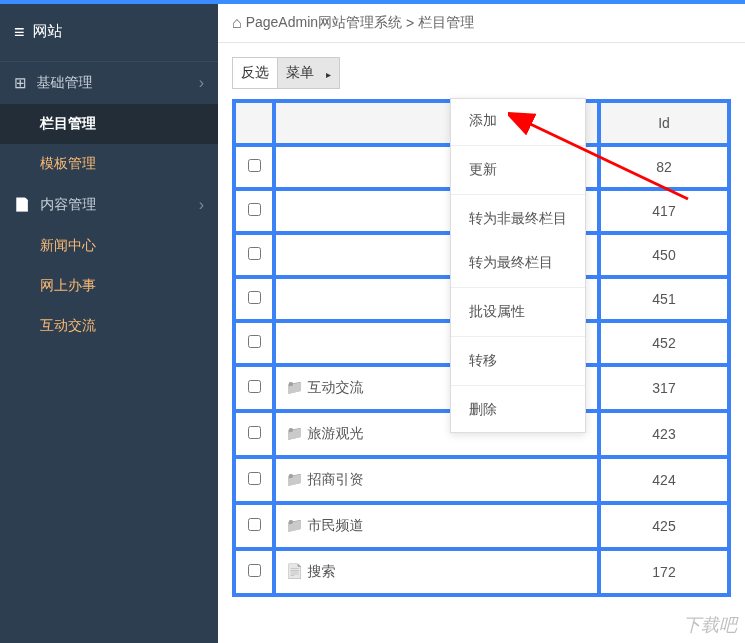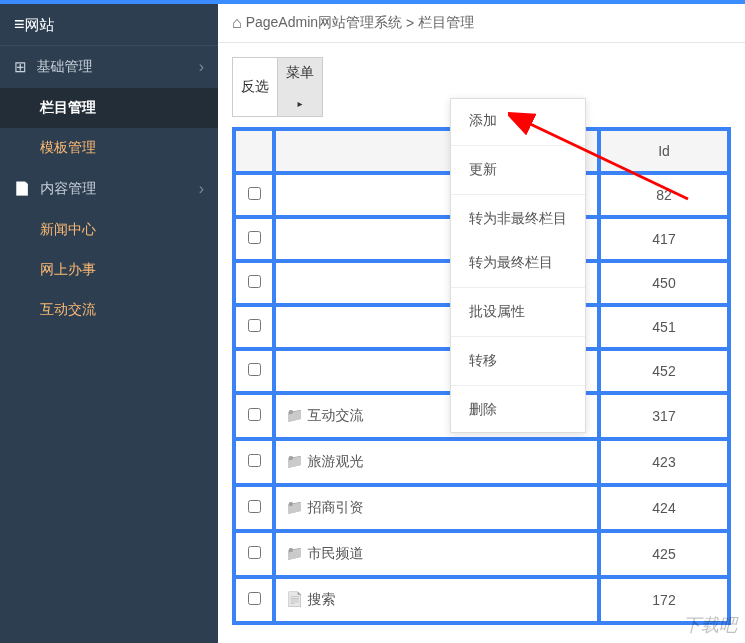--- a/index.html
+++ b/index.html
@@ -24,24 +24,25 @@
       display: flex;
       height: 639px;
     }
     .sidebar {
       width: 218px;
       background: #2c3e50;
       color: #fff;
       flex-shrink: 0;
     }
     .sidebar-header {
-      padding: 10px 14px;
+      padding: 18px 14px;
       font-size: 15px;
       display: flex;
-      align-items: flex-end;
+      align-items: flex-start;
+      gap: 8px;
       border-bottom: 1px solid #3a4a5c;
     }
     .sidebar-group {
       padding: 12px 14px;
       display: flex;
       gap: 10px;
       color: #c8d0d8;
       cursor: pointer;
       position: relative;
     }
@@ -93,21 +94,20 @@
       font-size: 14px;
       cursor: pointer;
       color: #333;
     }
     .btn.menu-btn {
       background: #e6e6e6;
       border-left: none;
       display: flex;
       align-items: center;
       gap: 12px;
-      flex-direction: column;
     }
     .dropdown {
       position: absolute;
       left: 232px;
       top: 94px;
       width: 136px;
       background: #fff;
       border: 1px solid #ddd;
       box-shadow: 0 2px 8px rgba(0,0,0,0.12);
       z-index: 10;

